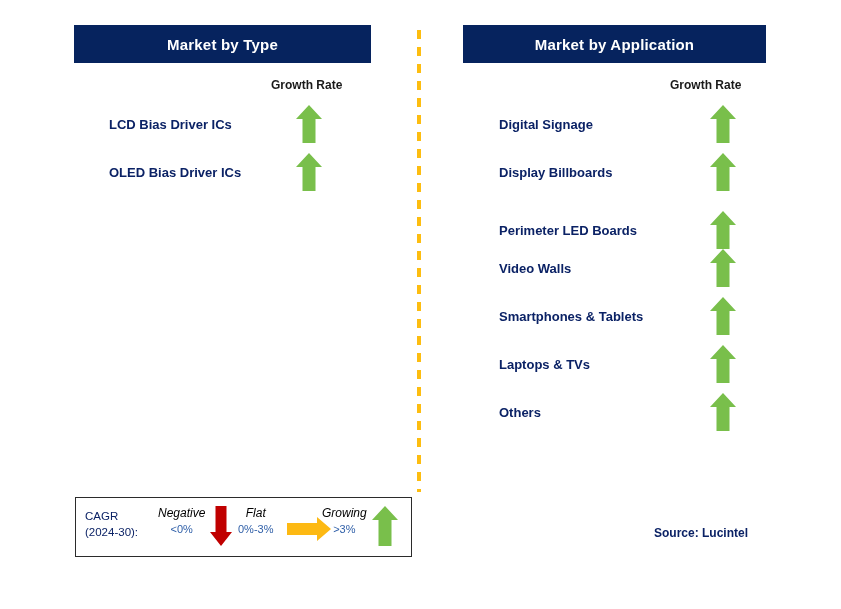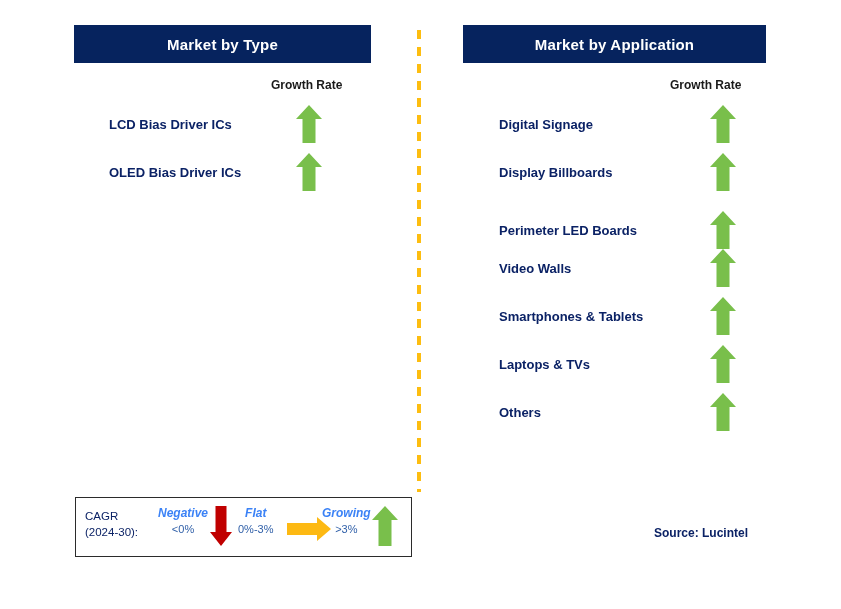--- a/index.html
+++ b/index.html
@@ -137,23 +137,23 @@
     color: #0b2265;
     line-height: 16px;
     white-space: nowrap;
   }
   .legend-group {
     position: absolute;
     text-align: center;
   }
   .legend-term {
     font-size: 12px;
-    font-weight: bold;
+    font-weight: normal;
     font-style: italic;
-    color: #3b82f6;
+    color: #000000;
     white-space: nowrap;
   }
   .legend-range {
     font-size: 11px;
     color: #2f5fa8;
     white-space: nowrap;
     margin-top: 3px;
   }
   #legend-group-negative { left: 82px; top: 8px; }
   #legend-group-flat     { left: 162px; top: 8px; }

